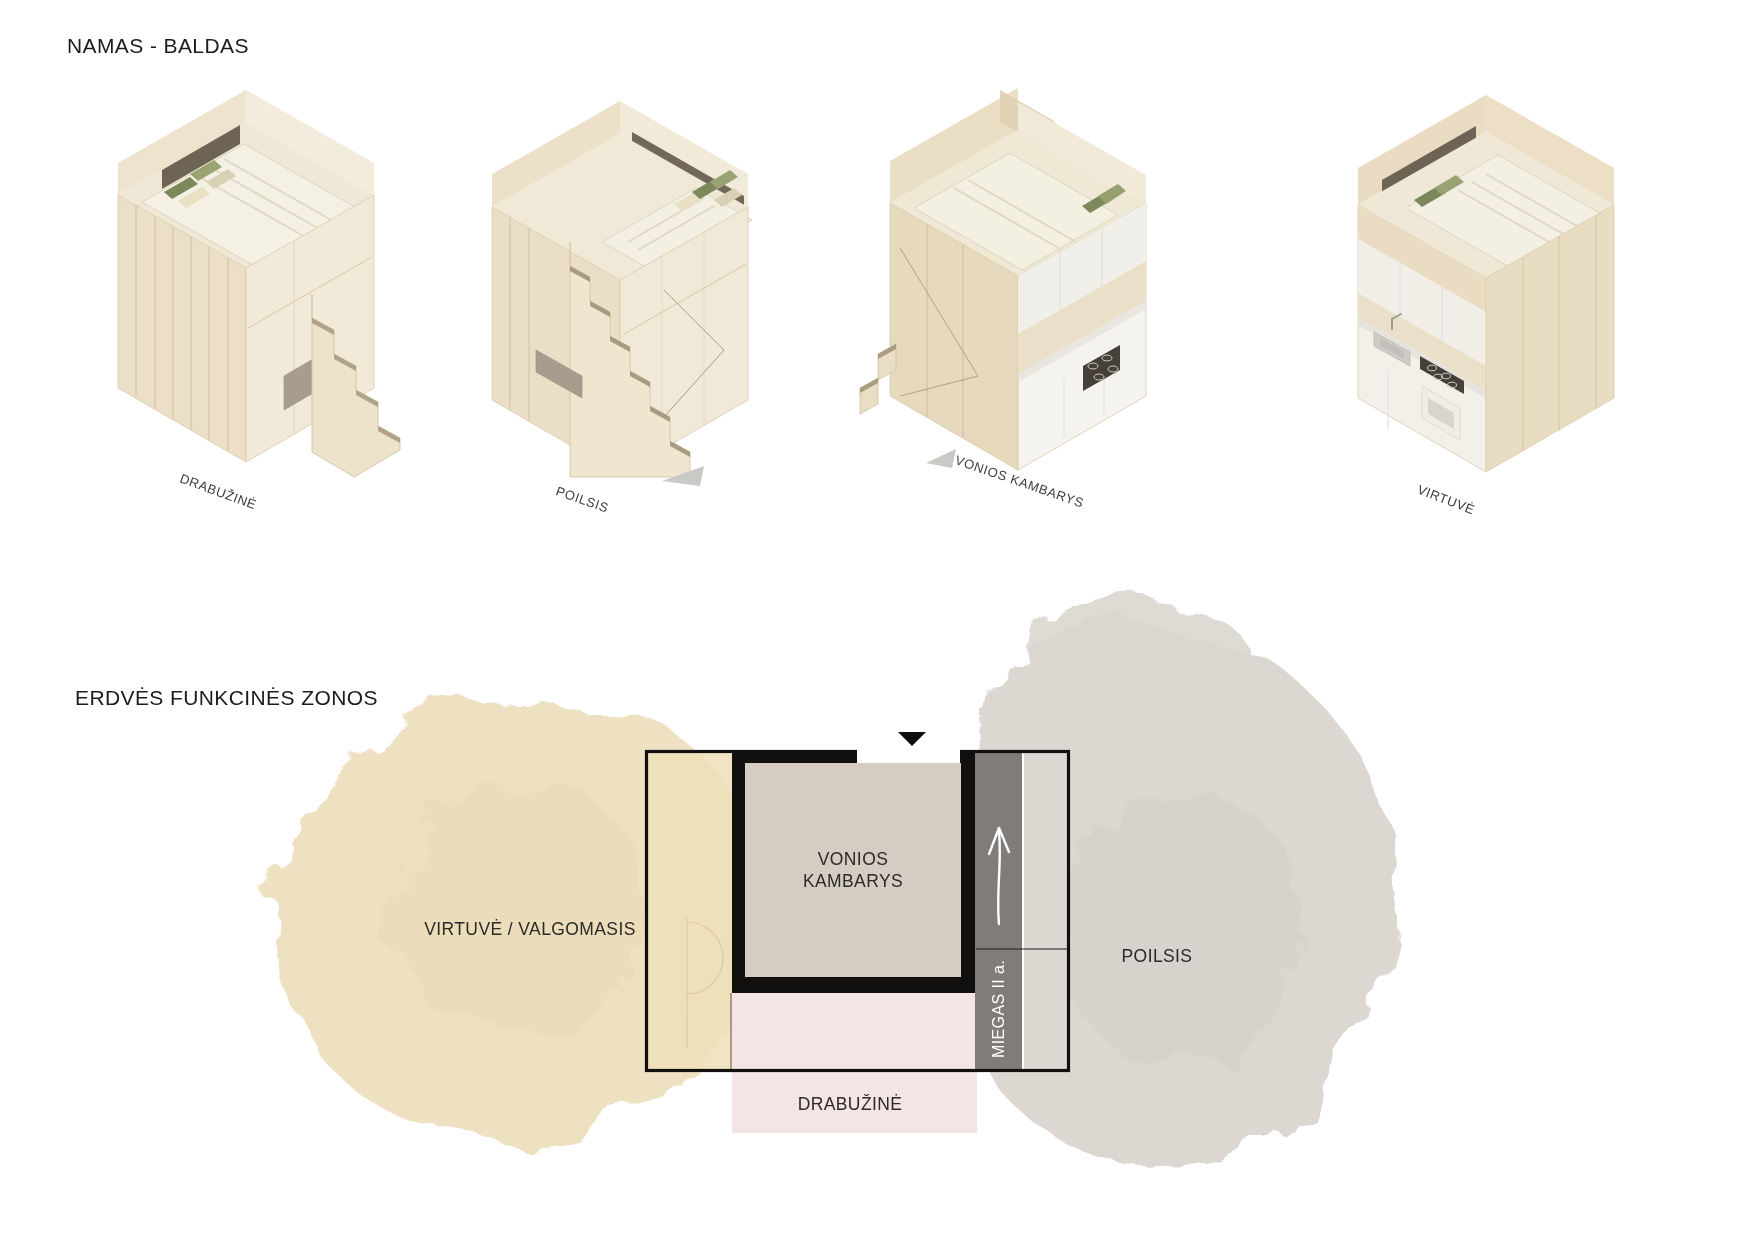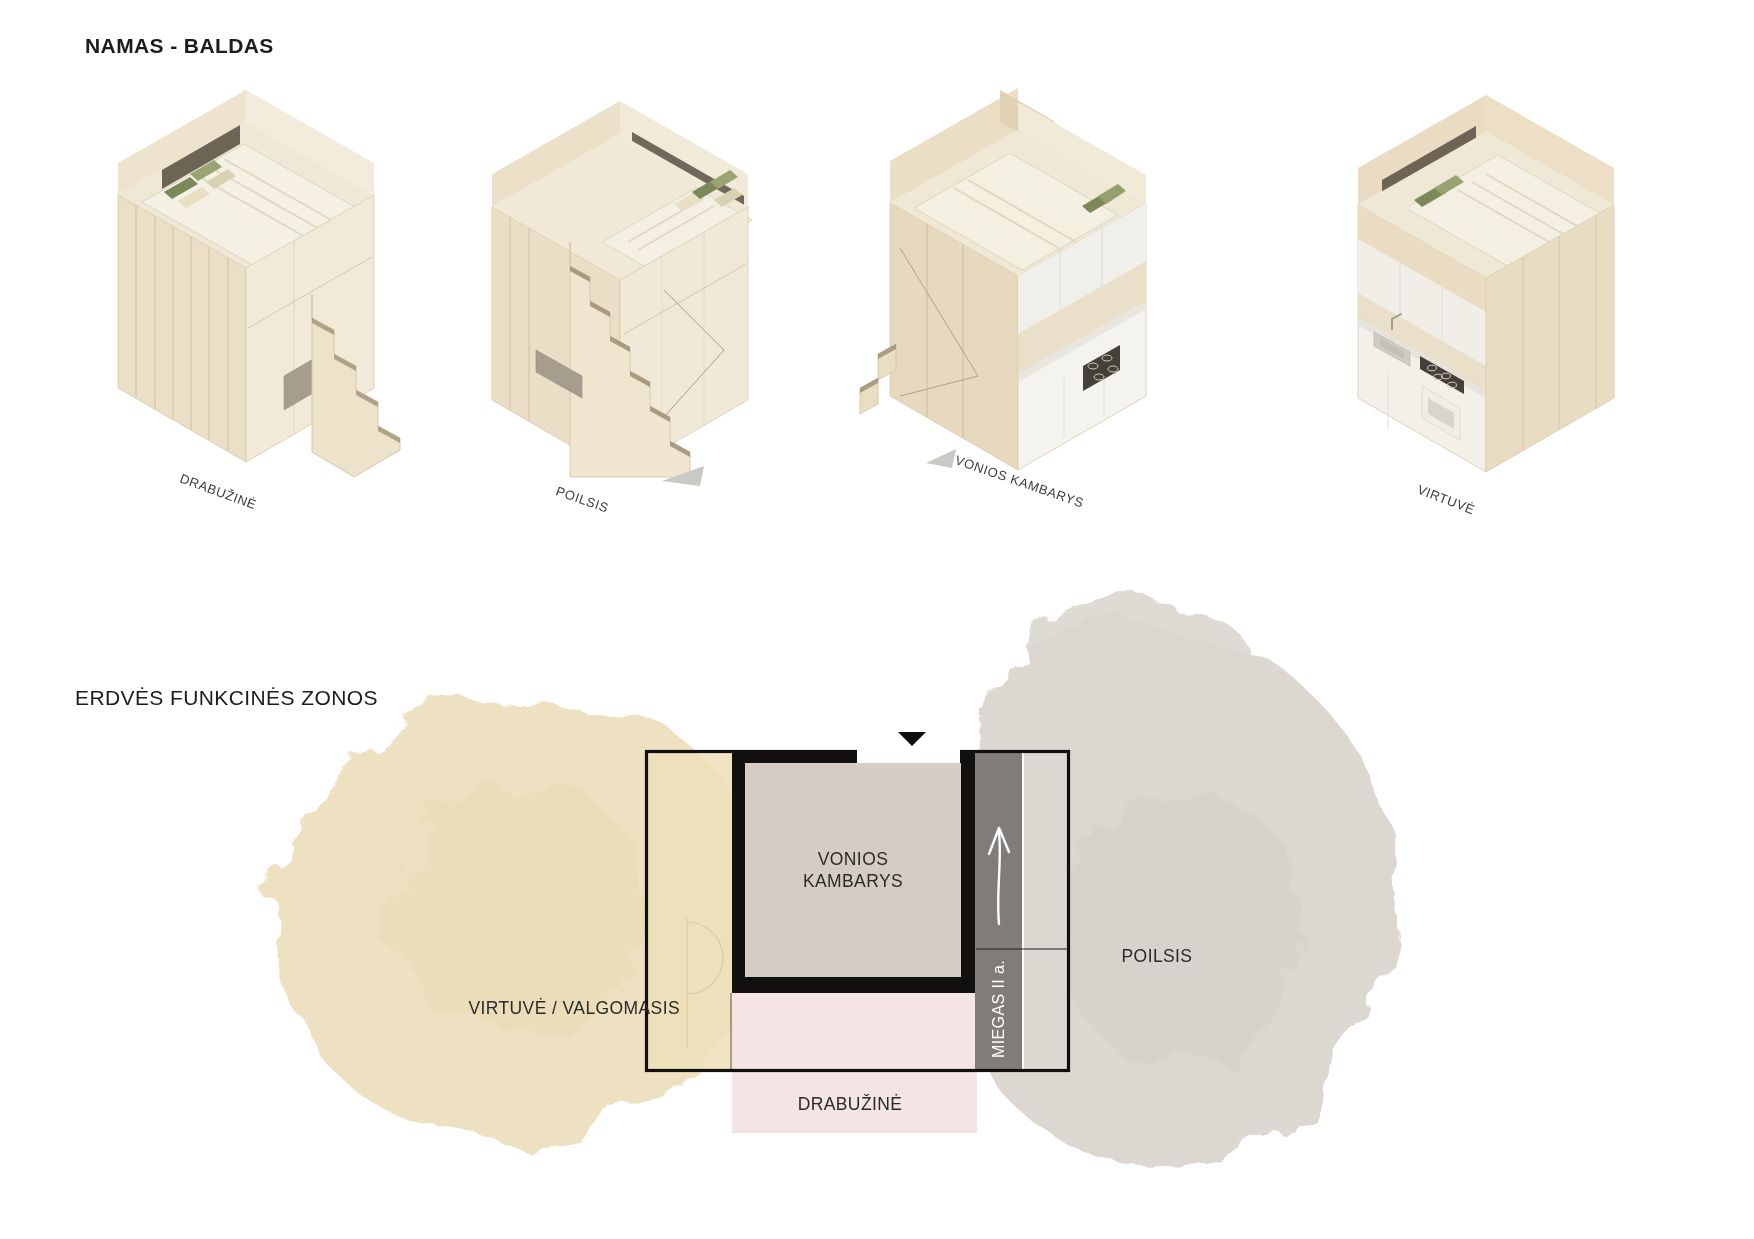--- a/index.html
+++ b/index.html
@@ -19,21 +19,21 @@
   }
   .plan-label{
     font-size:17.5px;color:#2b2a28;letter-spacing:.4px;text-align:center;
   }
   .plan-label.white{color:#ffffff;}
   svg{display:block;}
 </style>
 </head>
 <body>
 
-<div class="abs section-title" style="left:85px;top:34px;font-weight:bold;">NAMAS - BALDAS</div>
+<div class="abs section-title" style="left:67px;top:34px;">NAMAS - BALDAS</div>
 
 <svg class="abs" style="left:78px;top:70px;" width="336" height="440" viewBox="0 0 336 440">
 
   <polygon points="40,125 168,52 168,20 40,93" fill="#eee4cd"></polygon>
   <polygon points="168,52 296,125 296,93 168,20" fill="#f3ecdc"></polygon>
 
   <polygon points="168,52 296,125 168,198 40,125" fill="#efe8d6"></polygon>
   <polygon points="84,100 162,55 162,74 84,119" fill="#6e6456"></polygon>
 
   <polygon points="64,132 166,74 284,141 182,199" fill="#f4f0e3" stroke="#dcd4bf" stroke-width="1"></polygon>
@@ -240,16 +240,16 @@
   <rect x="745" y="763" width="216" height="214" fill="#d5cdc4"></rect>
 
   <rect x="646.5" y="751.5" width="422" height="319" fill="none" stroke="#12100e" stroke-width="3.2"></rect>
 
   <rect x="857" y="745" width="103" height="18" fill="#ffffff"></rect>
 
   <polygon points="898,732 926,732 912,746" fill="#0d0d0d"></polygon>
 </svg>
 
 <div class="abs plan-label" style="left:783px;top:848px;width:140px;line-height:22px;">VONIOS KAMBARYS</div>
-<div class="abs plan-label" style="left:380px;top:998px;width:300px;text-align:right;">VIRTUVĖ / VALGOMASIS</div>
+<div class="abs plan-label" style="left:380px;top:919px;width:300px;">VIRTUVĖ / VALGOMASIS</div>
 <div class="abs plan-label" style="left:1097px;top:946px;width:120px;">POILSIS</div>
 <div class="abs plan-label white" style="left:929px;top:1000px;width:140px;font-size:16px;transform:rotate(-90deg);">MIEGAS II a.</div>
 <div class="abs plan-label" style="left:760px;top:1094px;width:180px;">DRABUŽINĖ</div>
 
 </body></html>

